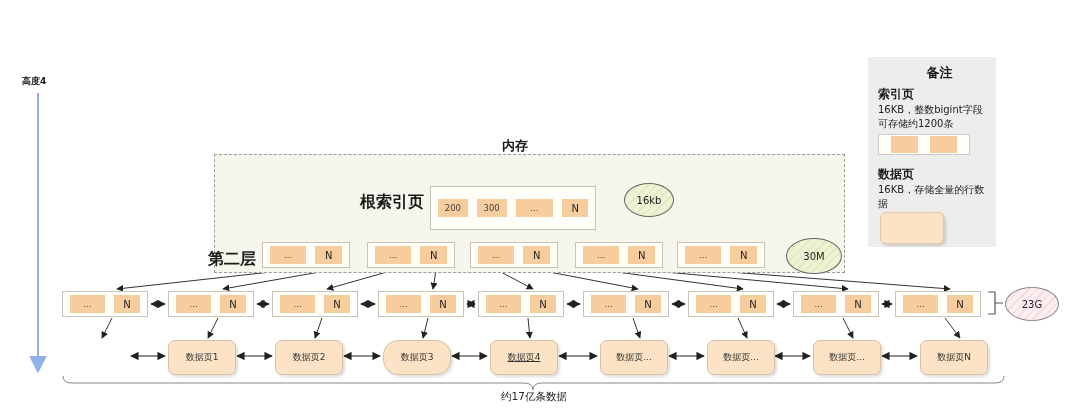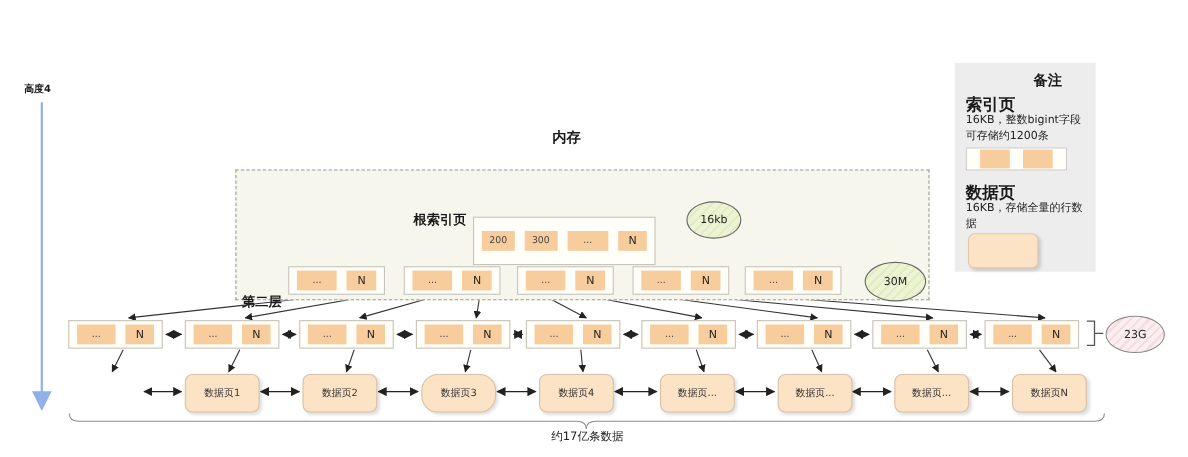--- a/index.html
+++ b/index.html
@@ -2,49 +2,49 @@
 <html><head>
 <meta charset="utf-8">
 <style>
   html,body{margin:0;padding:0;background:#fff;}
   #canvas{position:relative;width:1080px;height:415px;background:#ffffff;overflow:hidden;
           font-family:"DejaVu Sans","Liberation Sans",sans-serif;color:#1a1a1a;}
   #wires{position:absolute;left:0;top:0;width:1080px;height:415px;pointer-events:none;}
 
   .memory-box{position:absolute;left:214px;top:154px;width:631px;height:119px;
               background:#f7f6ec;border:1px dashed #9c9c94;box-sizing:border-box;}
-  .memory-title{position:absolute;left:475px;top:116px;width:80px;text-align:center;
+  .memory-title{position:absolute;left:475px;top:137px;width:80px;text-align:center;
                 font-weight:bold;font-size:13px;}
 
   .height-label{position:absolute;left:22px;top:75px;font-weight:bold;font-size:9px;}
 
-  .row-label{position:absolute;font-weight:bold;font-size:12px;text-align:right;}
+  .row-label{position:absolute;font-weight:bold;font-size:16px;text-align:right;}
 
   .node{position:absolute;height:26px;background:#fffef8;border:1px solid #c6c3ba;
         box-sizing:border-box;display:flex;align-items:center;padding:0 7px;gap:9px;}
-  .node.root{height:44px;margin-top:11px;}
+  .node.root{height:44px;}
   .cell{background:#f8cd9d;height:18px;display:flex;align-items:center;justify-content:center;
         font-size:8.5px;color:#444;}
   .cell.n{font-size:10px;color:#222;}
   .cw30{width:30px;} .cw38{width:38px;} .cw28{width:28px;} .cw26{width:26px;}
 
   .dp{position:absolute;width:66px;height:33px;background:#fce3c5;border:1px solid #d8c1a6;
       border-radius:7px;box-shadow:2px 2px 3px rgba(0,0,0,0.13);
       display:flex;align-items:center;justify-content:center;font-size:9px;color:#333;}
 
   .badge{position:absolute;border-radius:50%;border:1.5px solid #666;
          display:flex;align-items:center;justify-content:center;font-size:10px;color:#222;}
   .badge.green{background:repeating-linear-gradient(135deg,#eef3d6 0 4px,#e2ecc3 4px 6px);}
   .badge.pink{background:repeating-linear-gradient(135deg,#fdeff1 0 4px,#f5dee2 4px 6px);border-color:#8a8a8a;}
 
   .bottom-note{position:absolute;left:459px;top:390px;width:150px;text-align:center;font-size:10.5px;color:#222;}
 
   .legend{position:absolute;left:868px;top:57px;width:128px;height:190px;background:#ededed;}
-  .legend-title{position:absolute;left:0;top:7px;width:143px;text-align:center;font-weight:bold;font-size:13px;padding-left:13px;}
-  .legend-h{position:absolute;left:10px;font-weight:bold;font-size:15px;}
+  .legend-title{position:absolute;left:0;top:7px;width:143px;text-align:center;font-weight:bold;font-size:13px;}
+  .legend-h{position:absolute;left:10px;font-weight:bold;font-size:12px;}
   .legend-d{position:absolute;left:10px;width:112px;font-size:10px;line-height:1.35;color:#222;}
   .legend-strip{position:absolute;left:10px;top:77px;width:92px;height:21px;background:#fffef8;
                 border:1px solid #ccc;box-sizing:border-box;display:flex;align-items:center;
                 padding:0 12px;gap:12px;}
   .legend-strip .cell{width:30px;height:17px;}
   .legend-dp-sample{position:absolute;left:12px;top:155px;width:62px;height:30px;background:#fce3c5;
                     border:1px solid #e4c9a6;border-radius:6px;box-shadow:2px 2px 3px rgba(0,0,0,0.15);}
 </style>
 </head>
 <body>
@@ -140,21 +140,21 @@
 
   <div class="row-label" style="left:350px;top:192px;width:74px;">根索引页</div>
   <div class="node root" style="left:430px;top:186px;width:166px;">
     <span class="cell cw30">200</span>
     <span class="cell cw30">300</span>
     <span class="cell cw38">...</span>
     <span class="cell cw26 n">N</span>
   </div>
   <div class="badge green" style="left:624px;top:183px;width:48px;height:32px;">16kb</div>
 
-  <div class="row-label" style="left:198px;top:249px;width:58px;margin-top:17px;">第二层</div>
+  <div class="row-label" style="left:198px;top:249px;width:58px;">第二层</div>
   <div class="node" style="left:262px;top:242px;width:88px;">
     <span class="cell cw38">...</span>
     <span class="cell cw28 n">N</span>
   </div>
   <div class="node" style="left:367px;top:242px;width:88px;">
     <span class="cell cw38">...</span>
     <span class="cell cw28 n">N</span>
   </div>
   <div class="node" style="left:470px;top:242px;width:88px;">
     <span class="cell cw38">...</span>
@@ -204,21 +204,21 @@
   </div>
   <div class="node" style="left:895px;top:291px;width:86px;">
     <span class="cell cw38">...</span>
     <span class="cell cw28 n">N</span>
   </div>
   <div class="badge pink" style="left:1005px;top:287px;width:52px;height:32px;">23G</div>
 
   <div class="dp" style="left:168px;top:340px;">数据页1</div>
   <div class="dp" style="left:275px;top:340px;">数据页2</div>
   <div class="dp" style="left:383px;top:340px;border-radius:15px;">数据页3</div>
-  <div class="dp" style="left:490px;top:340px;">数据页4</div>
+  <div class="dp" style="left:490px;top:340px;text-decoration:underline;">数据页4</div>
   <div class="dp" style="left:600px;top:340px;">数据页...</div>
   <div class="dp" style="left:707px;top:340px;">数据页...</div>
   <div class="dp" style="left:813px;top:340px;">数据页...</div>
   <div class="dp" style="left:920px;top:340px;">数据页N</div>
 
   <div class="bottom-note">约17亿条数据</div>
 
   <div class="legend">
     <div class="legend-title">备注</div>
     <div class="legend-h" style="top:29px;">索引页</div>

